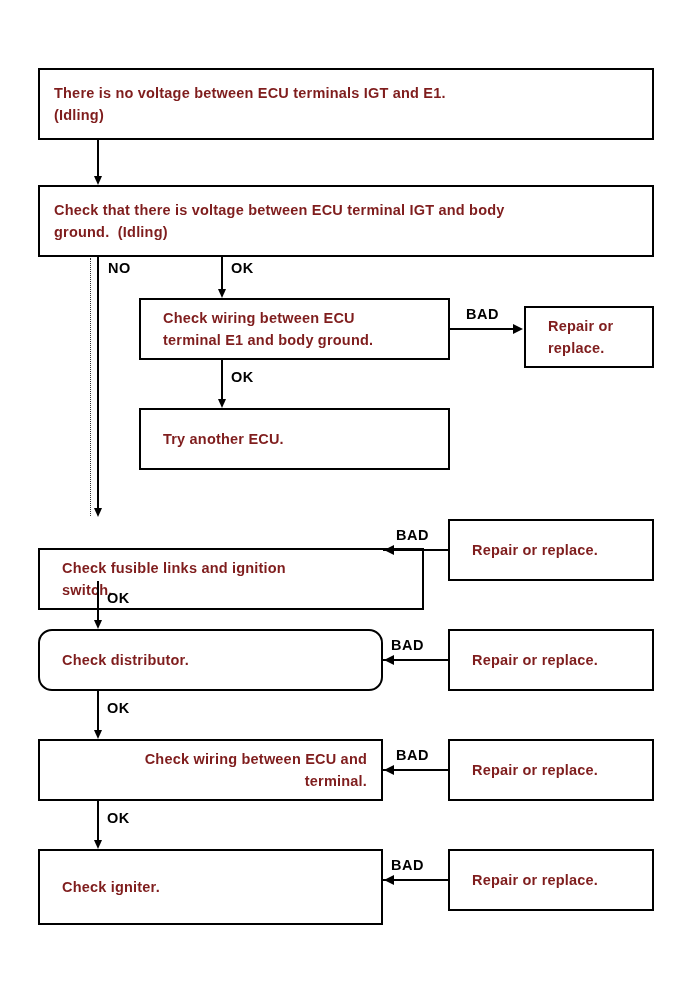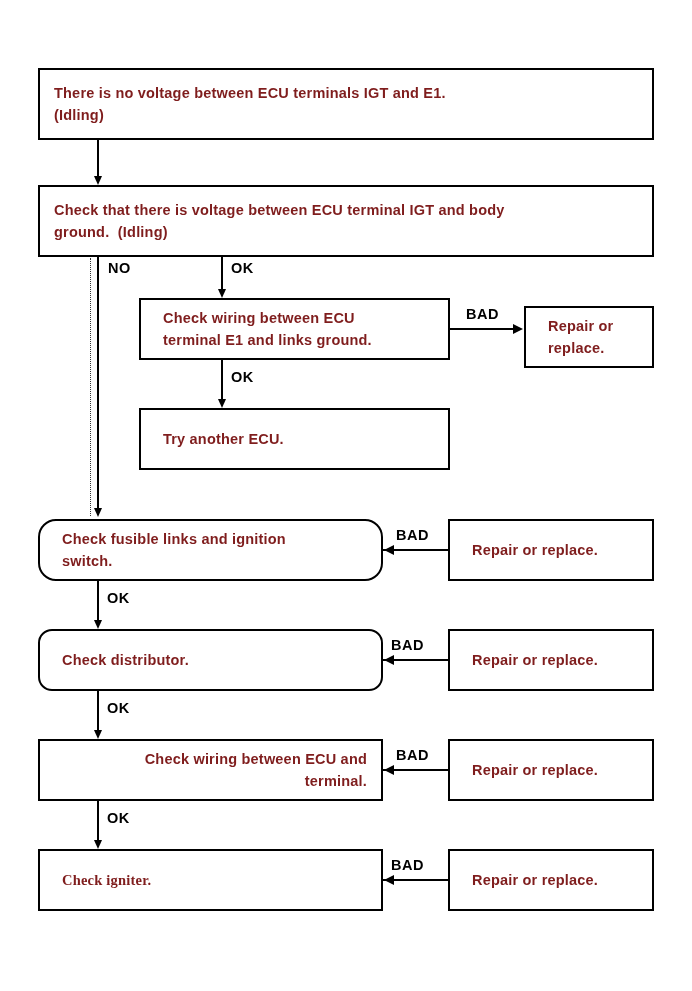--- a/index.html
+++ b/index.html
@@ -111,41 +111,41 @@
   <div class="vline" style="left:97px; top:257px; height:252px;"></div>
   <div class="arrow-down" style="left:93.5px; top:508px;"></div>
   <div class="elabel" style="left:108px; top:260px;">NO</div>
 
   <div class="vline" style="left:221px; top:257px; height:33px;"></div>
   <div class="arrow-down" style="left:217.5px; top:289px;"></div>
   <div class="elabel" style="left:231px; top:260px;">OK</div>
 
   <div class="box pad-left" style="left:139px; top:298px; width:311px; height:62px;">
     <div class="line">Check wiring between ECU</div>
-    <div class="line">terminal E1 and links ground.</div>
+    <div class="line">terminal E1 and body ground.</div>
   </div>
 
   <div class="hline" style="left:450px; top:328px; width:64px;"></div>
   <div class="arrow-right" style="left:513px; top:324px;"></div>
   <div class="elabel" style="left:466px; top:306px;">BAD</div>
 
   <div class="box pad-left" style="left:524px; top:298px; width:130px; height:62px;margin-top:8px;">
     <div class="line">Repair or</div>
     <div class="line">replace.</div>
   </div>
 
   <div class="vline" style="left:221px; top:360px; height:40px;"></div>
   <div class="arrow-down" style="left:217.5px; top:399px;"></div>
   <div class="elabel" style="left:231px; top:369px;">OK</div>
 
   <div class="box pad-left" style="left:139px; top:408px; width:311px; height:62px;">
     <div class="line">Try another ECU.</div>
   </div>
 
-  <div class="box pad-left" style="left:38px; top:519px; width:345px; height:62px;border-radius:18px;">
+  <div class="box pad-left" style="left:38px; top:548px; width:386px; height:62px;">
     <div class="line">Check fusible links and ignition</div>
     <div class="line">switch.</div>
   </div>
 
   <div class="hline" style="left:383px; top:549px; width:65px;"></div>
   <div class="arrow-left" style="left:384px; top:545px;"></div>
   <div class="elabel" style="left:396px; top:527px;">BAD</div>
 
   <div class="box pad-left" style="left:448px; top:519px; width:206px; height:62px;">
     <div class="line">Repair or replace.</div>
@@ -181,21 +181,21 @@
   <div class="elabel" style="left:396px; top:747px;">BAD</div>
 
   <div class="box pad-left" style="left:448px; top:739px; width:206px; height:62px;">
     <div class="line">Repair or replace.</div>
   </div>
 
   <div class="vline" style="left:97px; top:801px; height:40px;"></div>
   <div class="arrow-down" style="left:93.5px; top:840px;"></div>
   <div class="elabel" style="left:107px; top:810px;">OK</div>
 
-  <div class="box pad-left" style="left:38px; top:849px; width:345px; height:62px;font-family:Liberation Serif, serif;">
+  <div class="box pad-left" style="left:38px; top:849px; width:345px; height:76px;">
     <div class="line">Check igniter.</div>
   </div>
 
   <div class="hline" style="left:383px; top:879px; width:65px;"></div>
   <div class="arrow-left" style="left:384px; top:875px;"></div>
   <div class="elabel" style="left:391px; top:857px;">BAD</div>
 
   <div class="box pad-left" style="left:448px; top:849px; width:206px; height:62px;">
     <div class="line">Repair or replace.</div>
   </div>

